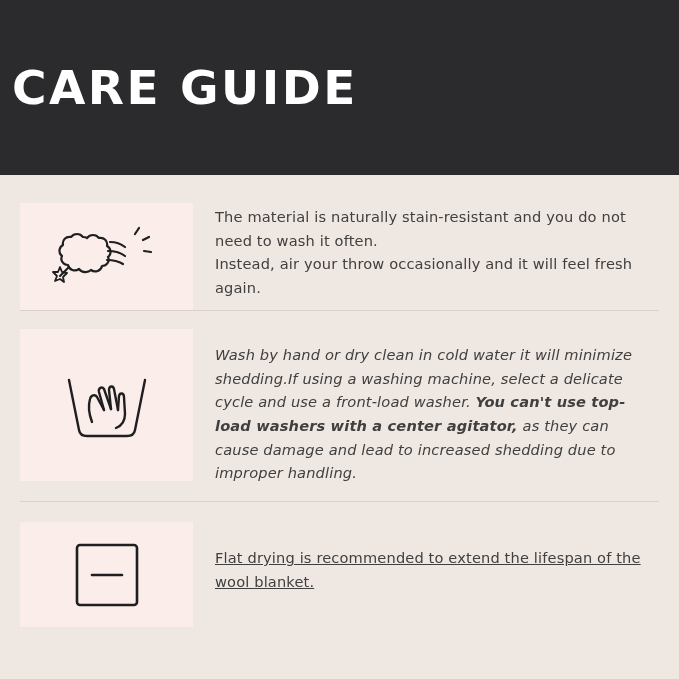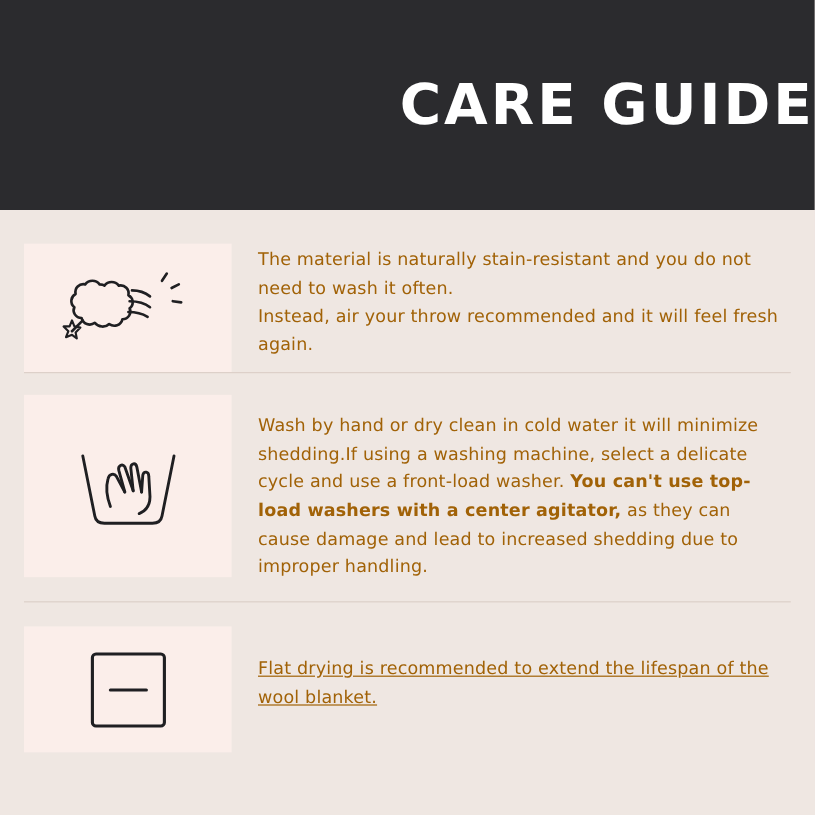--- a/index.html
+++ b/index.html
@@ -23,21 +23,21 @@
   
   .header {
     position: absolute;
     top: 0;
     left: 0;
     width: 679px;
     height: 175px;
     background: #2b2b2e;
     display: flex;
     align-items: center;
-    justify-content: flex-end;
+    justify-content: flex-start;
   }
   .header-title {
     color: #ffffff;
     font-family: "DejaVu Sans", sans-serif;
     font-size: 47px;
     font-weight: bold;
     letter-spacing: 2.5px;
     text-align: center;
     line-height: 1;
     padding-left: 12px;
@@ -68,41 +68,41 @@
     background: #fbeeea;
     display: flex;
     align-items: center;
     justify-content: center;
     box-sizing: border-box;
   }
   .text-col {
     padding-left: 22px;
     padding-right: 10px;
     box-sizing: border-box;
-    color: #a16207;
+    color: #404040;
     font-family: "DejaVu Sans", sans-serif;
     font-size: 14.6px;
     line-height: 1.62;
     letter-spacing: 0.15px;
   }
   .text-col p {
     margin: 0;
   }
   .bold {
     font-weight: bold;
   }
 
   
   .row-1 { height: 135px; padding-top: 28px; }
   .row-1 .icon-box { height: 107px; }
   .row-1 .text-col { padding-top: 2px; }
 
   .row-2 { height: 190px; padding-top: 18px; }
   .row-2 .icon-box { height: 152px; }
-  .row-2 .text-col { padding-top: 14px; }
+  .row-2 .text-col { padding-top: 14px; font-style: italic; }
 
   .row-3 { height: 128px; padding-top: 20px; }
   .row-3 .icon-box { height: 105px; }
   .row-3 .text-col { padding-top: 24px; text-decoration: underline; }
 
   
   .icon-svg { display: block; }
 </style>
 </head>
 <body>
@@ -126,21 +126,21 @@
             <path d="M88 14l4-6"></path>
             <path d="M96 20l6-3"></path>
             <path d="M97 31l7 1"></path>
             <path d="M22 47l-9 9"></path>
             <path d="M13 47l2 5l5 1l-4 4l1 5l-4-3l-5 2l2-5l-4-4l5 0z" stroke-width="1.8"></path>
           </svg>
         </span>
       </div>
       <div class="text-col">
         <p>The material is naturally stain-resistant and you do not need to wash it often.</p>
-        <p>Instead, air your throw recommended and it will feel fresh again.</p>
+        <p>Instead, air your throw occasionally and it will feel fresh again.</p>
       </div>
     </div>
 
     <div class="divider"></div>
 
     <div class="row row-2">
       <div class="icon-box">
         <span>
           <svg class="icon-svg" width="96" height="78" viewBox="0 0 96 78" fill="none" stroke="#1f1f22" stroke-width="2.4" stroke-linecap="round" stroke-linejoin="round">
             <path d="M10 14 L20 64 Q21 70 28 70 L68 70 Q75 70 76 64 L86 14"></path>

